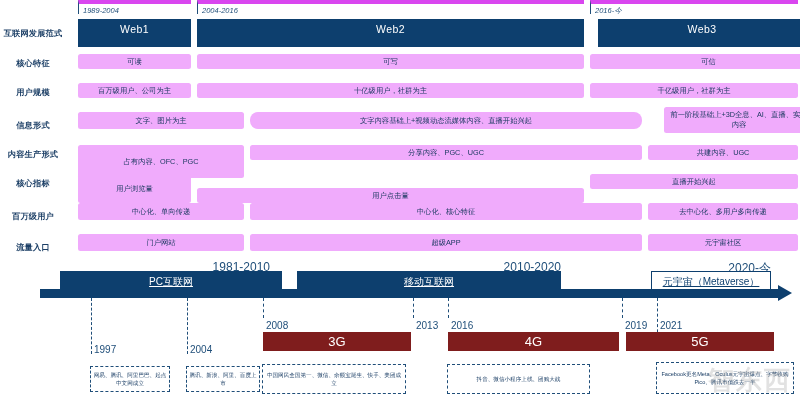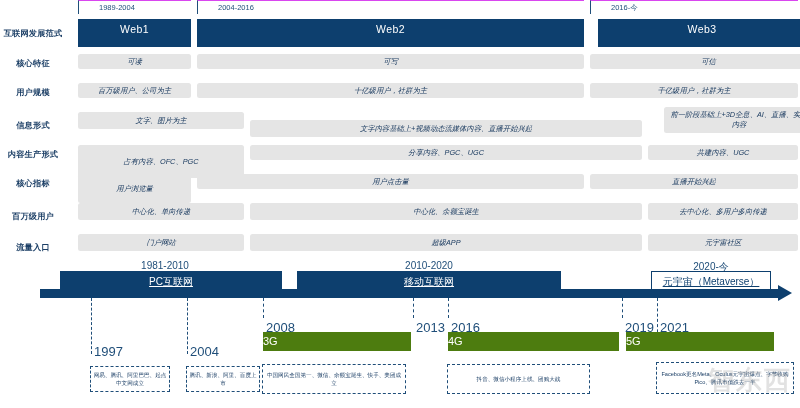--- a/index.html
+++ b/index.html
@@ -20,27 +20,28 @@
   #matrix {
     position: absolute;
     left: 0; top: 0;
     width: 800px;
     height: 258px;
   }
   .era-head {
     position: absolute;
     box-sizing: border-box;
     border-left: 1px solid #1f4e79;
-    border-top: 1px solid #d946ef;
+    border-top: 4px solid #d946ef;
     height: 14px;
     font-size: 7.5px;
     line-height: 13px;
-    padding-left: 20px;
+    padding-left: 4px;
     color: #1f4e79;
     white-space: nowrap;
+    font-style: italic;
   }
   .era-bar {
     position: absolute;
     background: #0d3f6e;
     color: #ffffff;
     font-size: 10.5px;
     line-height: 20px;
     height: 28px;
     text-align: center;
     letter-spacing: .4px;
@@ -51,45 +52,44 @@
     width: 66px;
     text-align: center;
     font-size: 8.2px;
     font-weight: bold;
     color: #1c3f66;
     letter-spacing: .2px;
   }
   .cell {
     position: absolute;
     box-sizing: border-box;
-    background: #e5e5e5;
+    background: #f0abfc;
     border-radius: 2.5px;
     color: #15365c;
     font-size: 7.3px;
     text-align: center;
     display: flex;
     align-items: center;
     justify-content: center;
     padding: 0 4px;
     line-height: 1.35;
-    font-style: italic;
   }
 
   
   #timeline {
     position: absolute;
     left: 0; top: 258px;
     width: 800px;
     height: 150px;
   }
   .phase-head {
     position: absolute;
-    font-size: 10px;
+    font-size: 12px;
     color: #1f4e79;
-    text-align: center;
+    text-align: right;
     white-space: nowrap;
   }
   .phase-bar {
     position: absolute;
     background: #0d3f6e;
     color: #fff;
     height: 22px;
     line-height: 22px;
     text-align: center;
     font-size: 10px;
@@ -120,32 +120,32 @@
     border-bottom: 8.5px solid transparent;
   }
   .tick {
     position: absolute;
     top: 40px;
     width: 0;
     border-left: 1.3px dashed #1f4e79;
   }
   .tick-year {
     position: absolute;
-    font-size: 13px;
+    font-size: 10px;
     color: #1f4e79;
     white-space: nowrap;
   }
   .gen-bar {
     position: absolute;
-    background: #4d7c0f;
+    background: #7f1d1d;
     color: #fff;
     height: 19px;
     line-height: 19px;
-    text-align: left;
-    font-size: 11px;
+    text-align: center;
+    font-size: 13px;
   }
   .note {
     position: absolute;
     box-sizing: border-box;
     border: 1.3px dashed #1f4e79;
     color: #1c3f66;
     font-size: 5.6px;
     line-height: 1.45;
     display: flex;
     align-items: center;
@@ -186,36 +186,36 @@
   <div class="cell" style="left:197px; top:54px; width:387px; height:15px;">可写</div>
   <div class="cell" style="left:590px; top:54px; width:237px; height:15px;">可信</div>
 
   <div class="row-label" style="top:87px;">用户规模</div>
   <div class="cell" style="left:78px; top:83px; width:113px; height:15px;">百万级用户、公司为主</div>
   <div class="cell" style="left:197px; top:83px; width:387px; height:15px;">十亿级用户，社群为主</div>
   <div class="cell" style="left:590px; top:83px; width:208px; height:15px;">千亿级用户，社群为主</div>
 
   <div class="row-label" style="top:120px;">信息形式</div>
   <div class="cell" style="left:78px; top:112px; width:166px; height:17px;">文字、图片为主</div>
-  <div class="cell" style="left:250px; top:120px; width:392px; height:17px;">文字内容基础上+视频动态流媒体内容、直播开始兴起</div>
+  <div class="cell" style="left:250px; top:112px; width:392px; height:17px;border-radius:8px;">文字内容基础上+视频动态流媒体内容、直播开始兴起</div>
   <div class="cell" style="left:648px; top:107px; width:150px; height:26px;margin-left:16px;">前一阶段基础上+3D全息、AI、直播、实时内容</div>
 
   <div class="row-label" style="top:149px;">内容生产形式</div>
   <div class="cell" style="left:78px; top:145px; width:166px; height:33px;">占有内容、OFC、PGC</div>
   <div class="cell" style="left:250px; top:145px; width:392px; height:15px;">分享内容、PGC、UGC</div>
   <div class="cell" style="left:648px; top:145px; width:150px; height:15px;">共建内容、UGC</div>
 
   <div class="row-label" style="top:178px;">核心指标</div>
   <div class="cell" style="left:78px; top:174px; width:113px; height:29px;">用户浏览量</div>
-  <div class="cell" style="left:197px; top:174px; width:387px; height:15px;">用户点击量</div>
+  <div class="cell" style="left:197px; top:188px; width:387px; height:15px;">用户点击量</div>
   <div class="cell" style="left:590px; top:174px; width:208px; height:15px;">直播开始兴起</div>
 
   <div class="row-label" style="top:211px;">百万级用户</div>
   <div class="cell" style="left:78px; top:203px; width:166px; height:17px;">中心化、单向传递</div>
-  <div class="cell" style="left:250px; top:203px; width:392px; height:17px;">中心化、余额宝诞生</div>
+  <div class="cell" style="left:250px; top:203px; width:392px; height:17px;">中心化、核心特征</div>
   <div class="cell" style="left:648px; top:203px; width:150px; height:17px;">去中心化、多用户多向传递</div>
 
   <div class="row-label" style="top:242px;">流量入口</div>
   <div class="cell" style="left:78px; top:234px; width:166px; height:17px;">门户网站</div>
   <div class="cell" style="left:250px; top:234px; width:392px; height:17px;">超级APP</div>
   <div class="cell" style="left:648px; top:234px; width:150px; height:17px;">元宇宙社区</div>
 </div>
 
 <div id="timeline">
 

